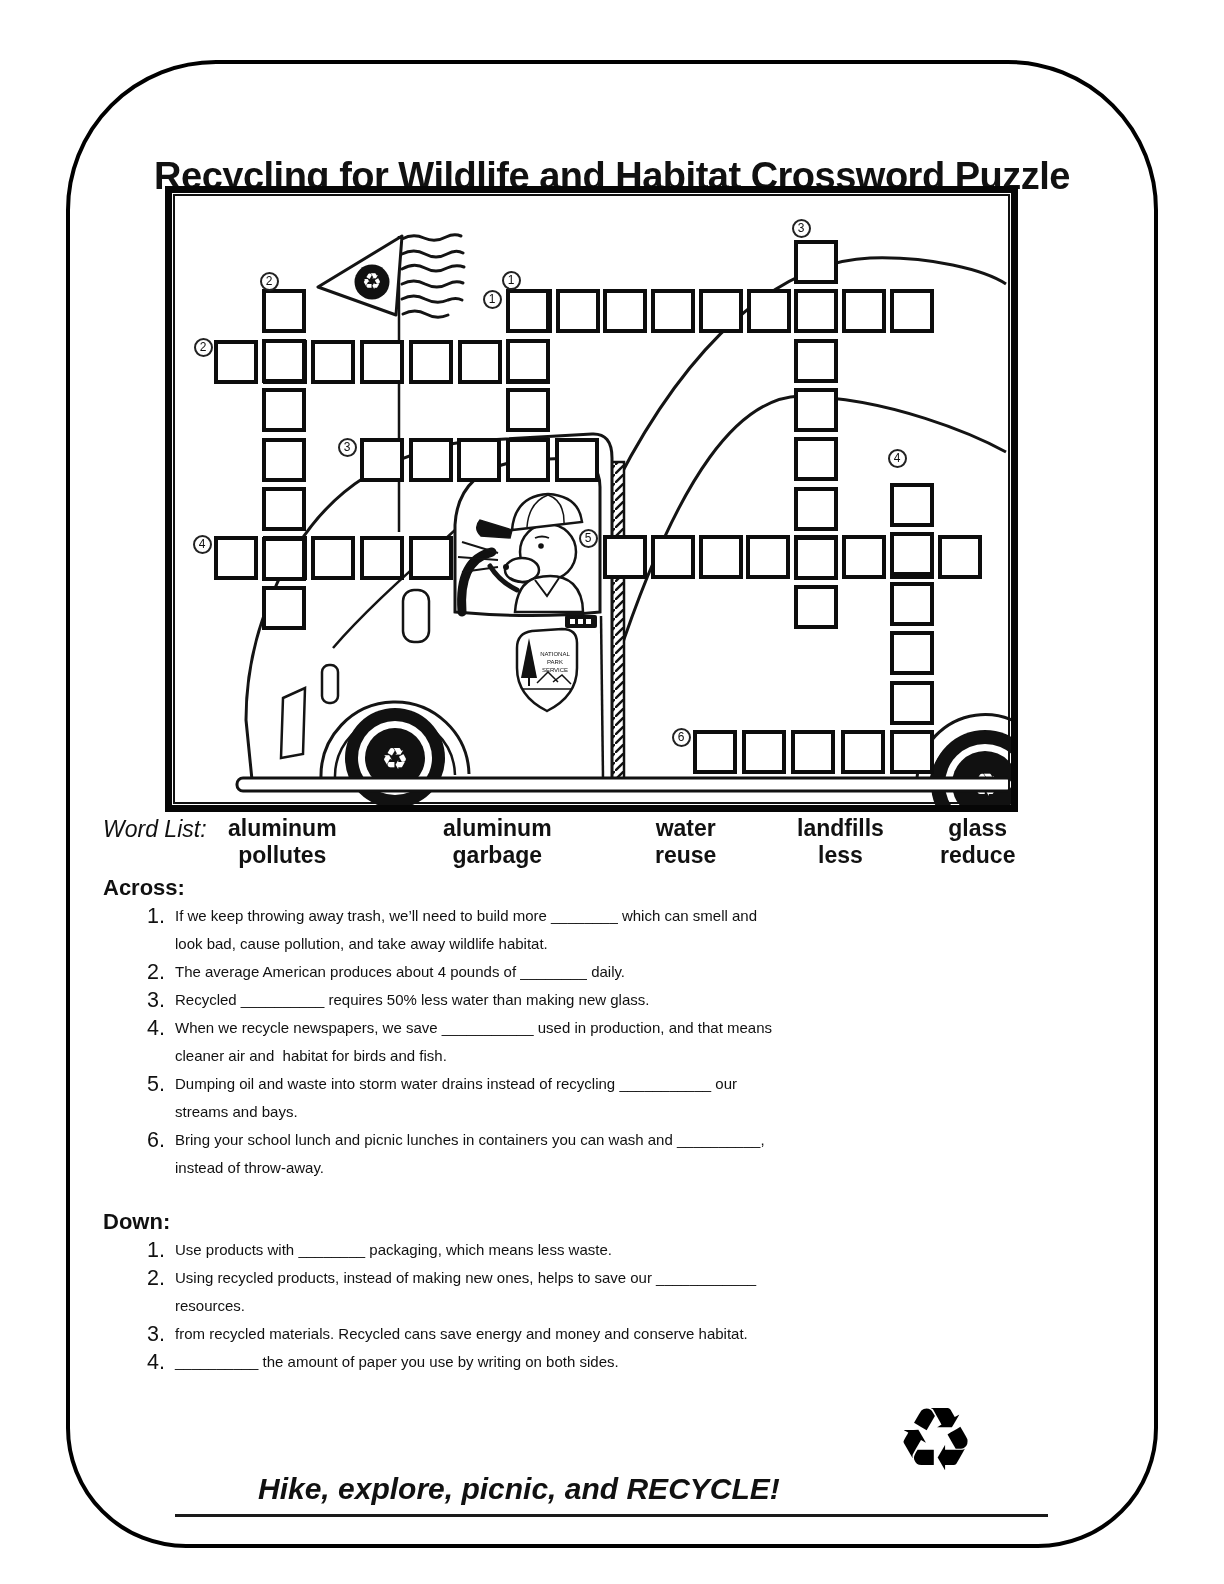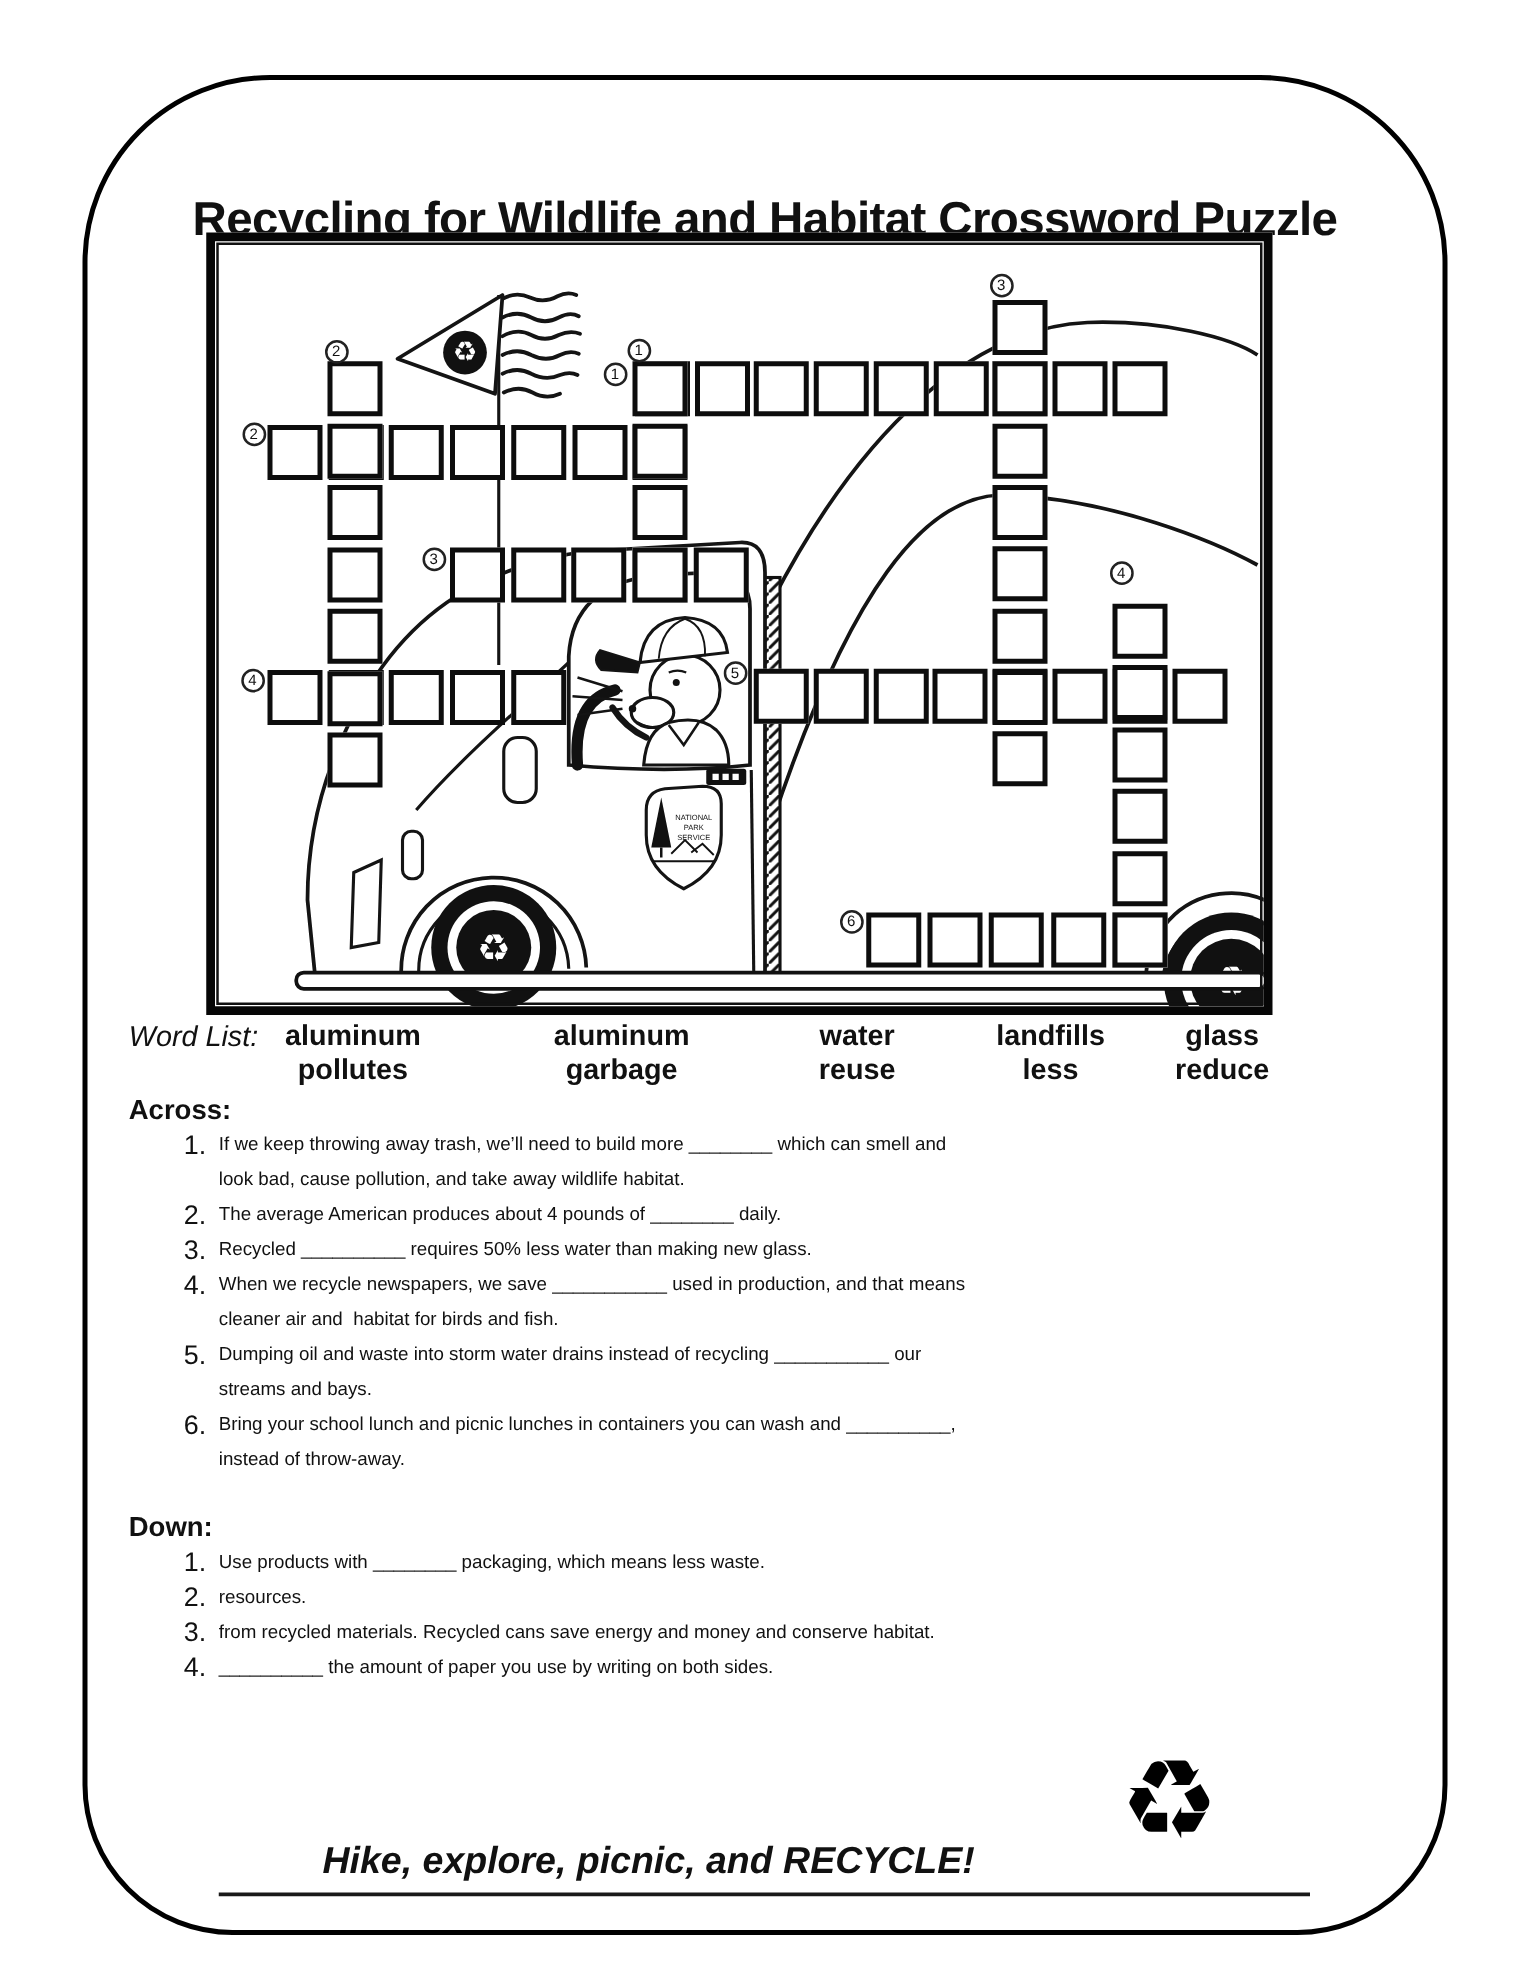--- a/index.html
+++ b/index.html
@@ -286,20 +286,21 @@
 
 <div class="clues" id="down-block">
   <div class="section-heading">Down:</div>
   <div id="down-clues">
       <div class="clue-row">
         <span class="clue-num">1.</span>
         <div class="clue-line">Use products with ________ packaging, which means less waste.</div>
       </div>
       <div class="clue-row">
         <span class="clue-num">2.</span>
+        <div class="clue-line">Using recycled products, instead of making new ones, helps to save our ____________</div>
         <div class="clue-line">resources.</div>
       </div>
       <div class="clue-row">
         <span class="clue-num">3.</span>
         <div class="clue-line">from recycled materials. Recycled cans save energy and money and conserve habitat.</div>
       </div>
       <div class="clue-row">
         <span class="clue-num">4.</span>
         <div class="clue-line">__________ the amount of paper you use by writing on both sides.</div>
       </div>

